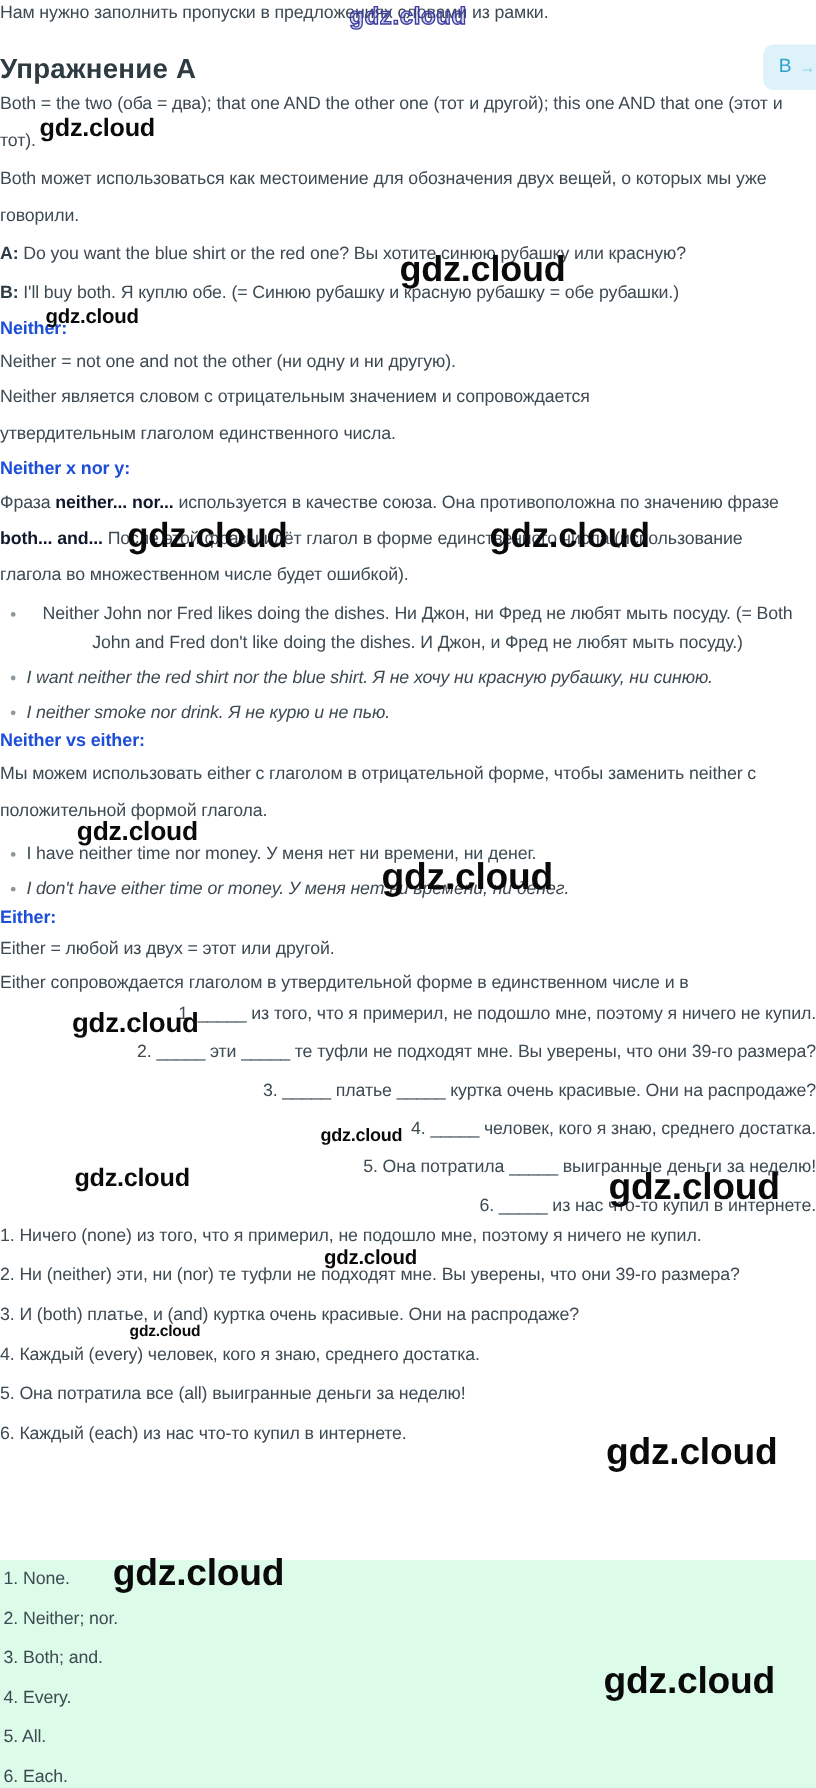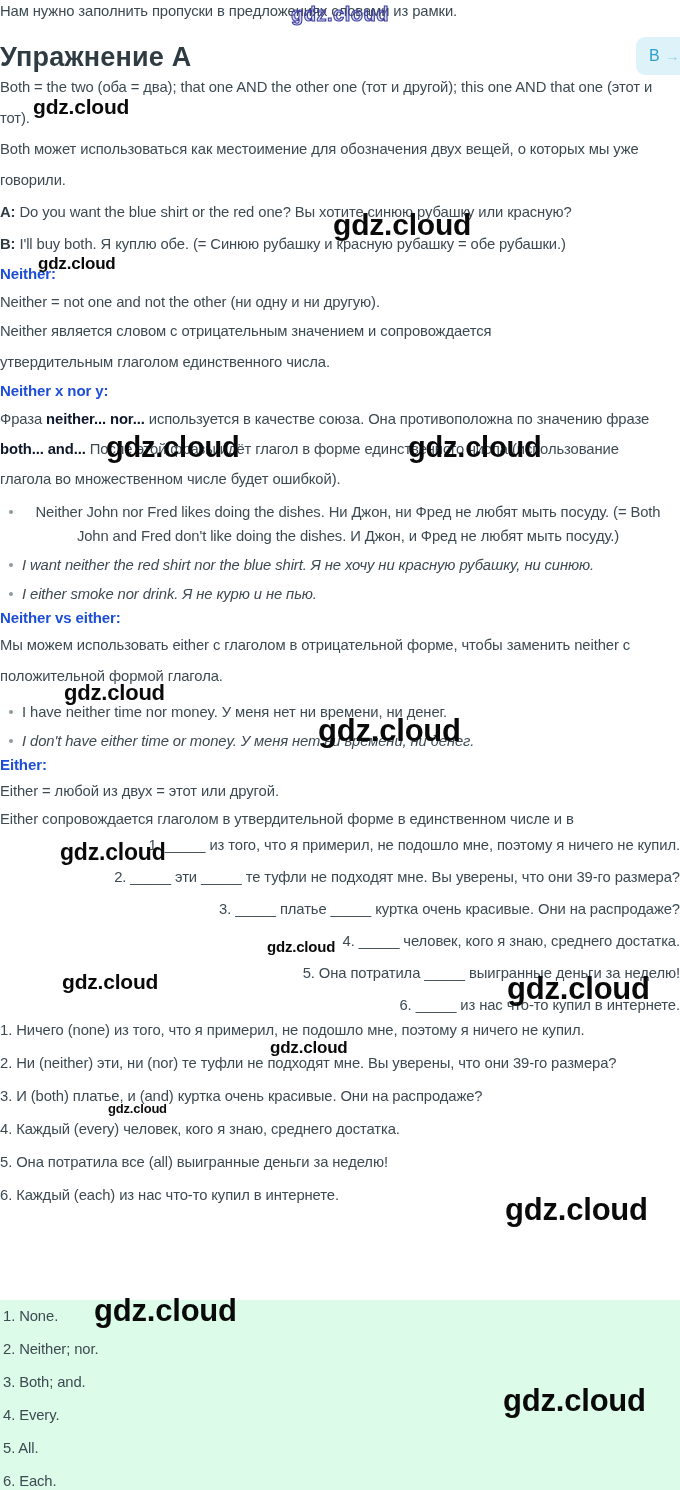--- a/index.html
+++ b/index.html
@@ -11,21 +11,21 @@
   .page p{margin:0;}
   
   .logo{
     position:absolute;top:3px;left:50%;transform:translateX(-50%);
     font-size:20px;font-weight:700;letter-spacing:0.5px;
     color:rgba(110,110,195,0.25);-webkit-text-stroke:1.1px #3c3ca2;
     z-index:6;white-space:nowrap;
   }
   .intro{margin-top:30px;line-height:22px;}
   .heading-row{margin-top:20px;height:30px;position:relative;}
-  .h1{font-size:27px;font-weight:700;color:#2e3b42;letter-spacing:0.2px;line-height:30px;display:inline-block;}
+  .h1{font-size:23px;font-weight:700;color:#2e3b42;letter-spacing:0.2px;line-height:30px;display:inline-block;}
   .badge{
     position:absolute;top:-5px;right:-14px;width:58px;height:38px;box-sizing:border-box;
     background:#ddf2f9;border-radius:9px;display:flex;align-items:center;padding-left:13px;
     color:#2fa0cc;font-size:16px;text-decoration:none;cursor:pointer;
   }
   .badge .arrow{margin-left:6px;color:rgba(47,160,204,0.45);font-size:14px;}
   .para{line-height:31px;}
   .bothdef{margin-top:16px;max-width:668px;}
   .bothusage{max-width:656px;}
   .dialog{line-height:32px;white-space:nowrap;}
@@ -98,21 +98,21 @@
   <p class="subhead h-neither">Neither:</p>
   <p class="line28 neither-def">Neither = not one and not the other (ни одну и ни другую).</p>
   <p class="para neither-usage">Neither является словом с отрицательным значением и сопровождается утвердительным глаголом единственного числа.</p>
 
   <p class="subhead h-nxny">Neither x nor y:</p>
   <p class="fraza"><span>Фраза </span><strong>neither... nor...</strong><span> используется в качестве союза. Она противоположна по значению фразе </span><strong>both... and...</strong><span> После этой фразы идёт глагол в форме единственного числа (использование глагола во множественном числе будет ошибкой).</span></p>
 
   <ul class="examples">
     <li class="li-2line"><span class="bullet-dot"></span><span>Neither John nor Fred likes doing the dishes. Ни Джон, ни Фред не любят мыть посуду. (= Both John and Fred don't like doing the dishes. И Джон, и Фред не любят мыть посуду.)</span></li>
     <li><span class="bullet-dot"></span><span>I want neither the red shirt nor the blue shirt. Я не хочу ни красную рубашку, ни синюю.</span></li>
-    <li><span class="bullet-dot"></span><span>I either smoke nor drink. Я не курю и не пью.</span></li>
+    <li><span class="bullet-dot"></span><span>I neither smoke nor drink. Я не курю и не пью.</span></li>
   </ul>
 
   <p class="subhead h-nve">Neither vs either:</p>
   <p class="para nve">Мы можем использовать either с глаголом в отрицательной форме, чтобы заменить neither с положительной формой глагола.</p>
 
   <ul class="examples second">
     <li><span class="bullet-dot"></span><span>I have neither time nor money. У меня нет ни времени, ни денег.</span></li>
     <li><span class="bullet-dot"></span><span>I don't have either time or money. У меня нет ни времени, ни денег.</span></li>
   </ul>
 

